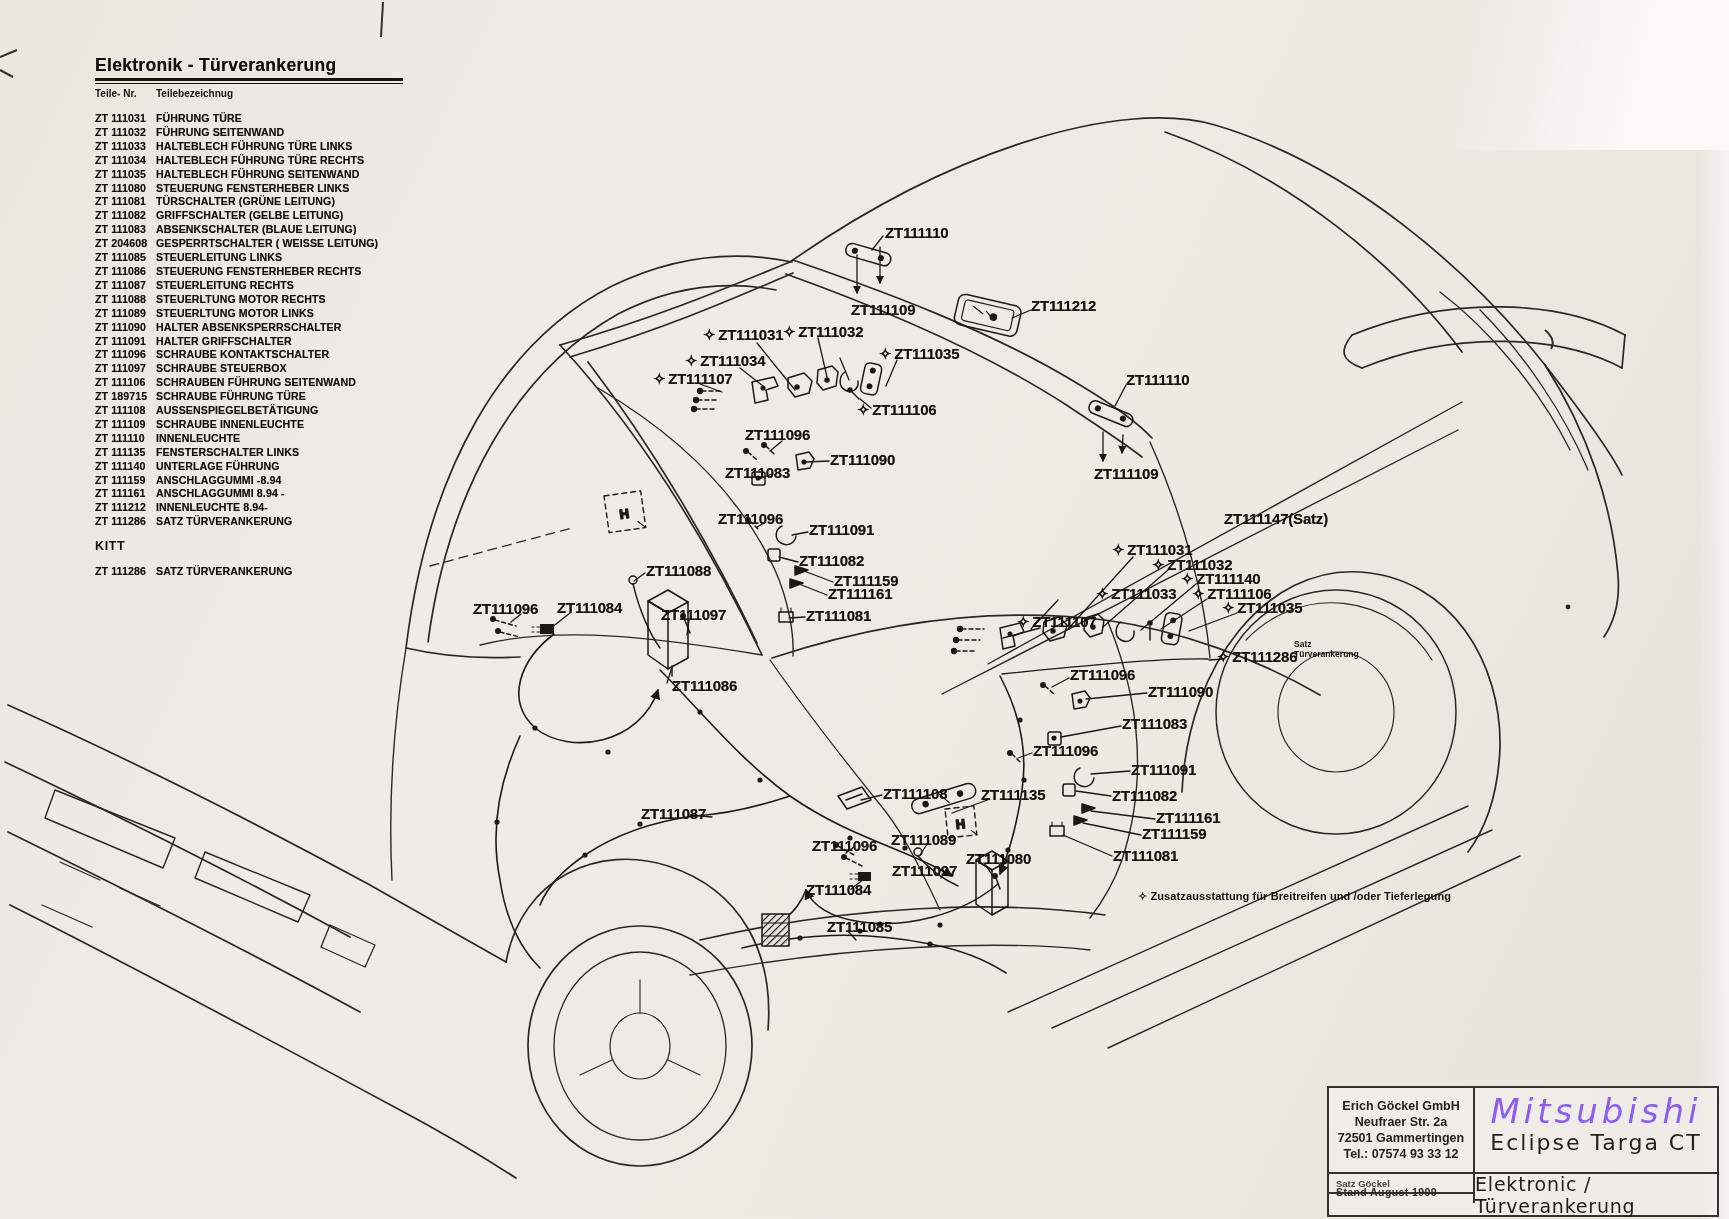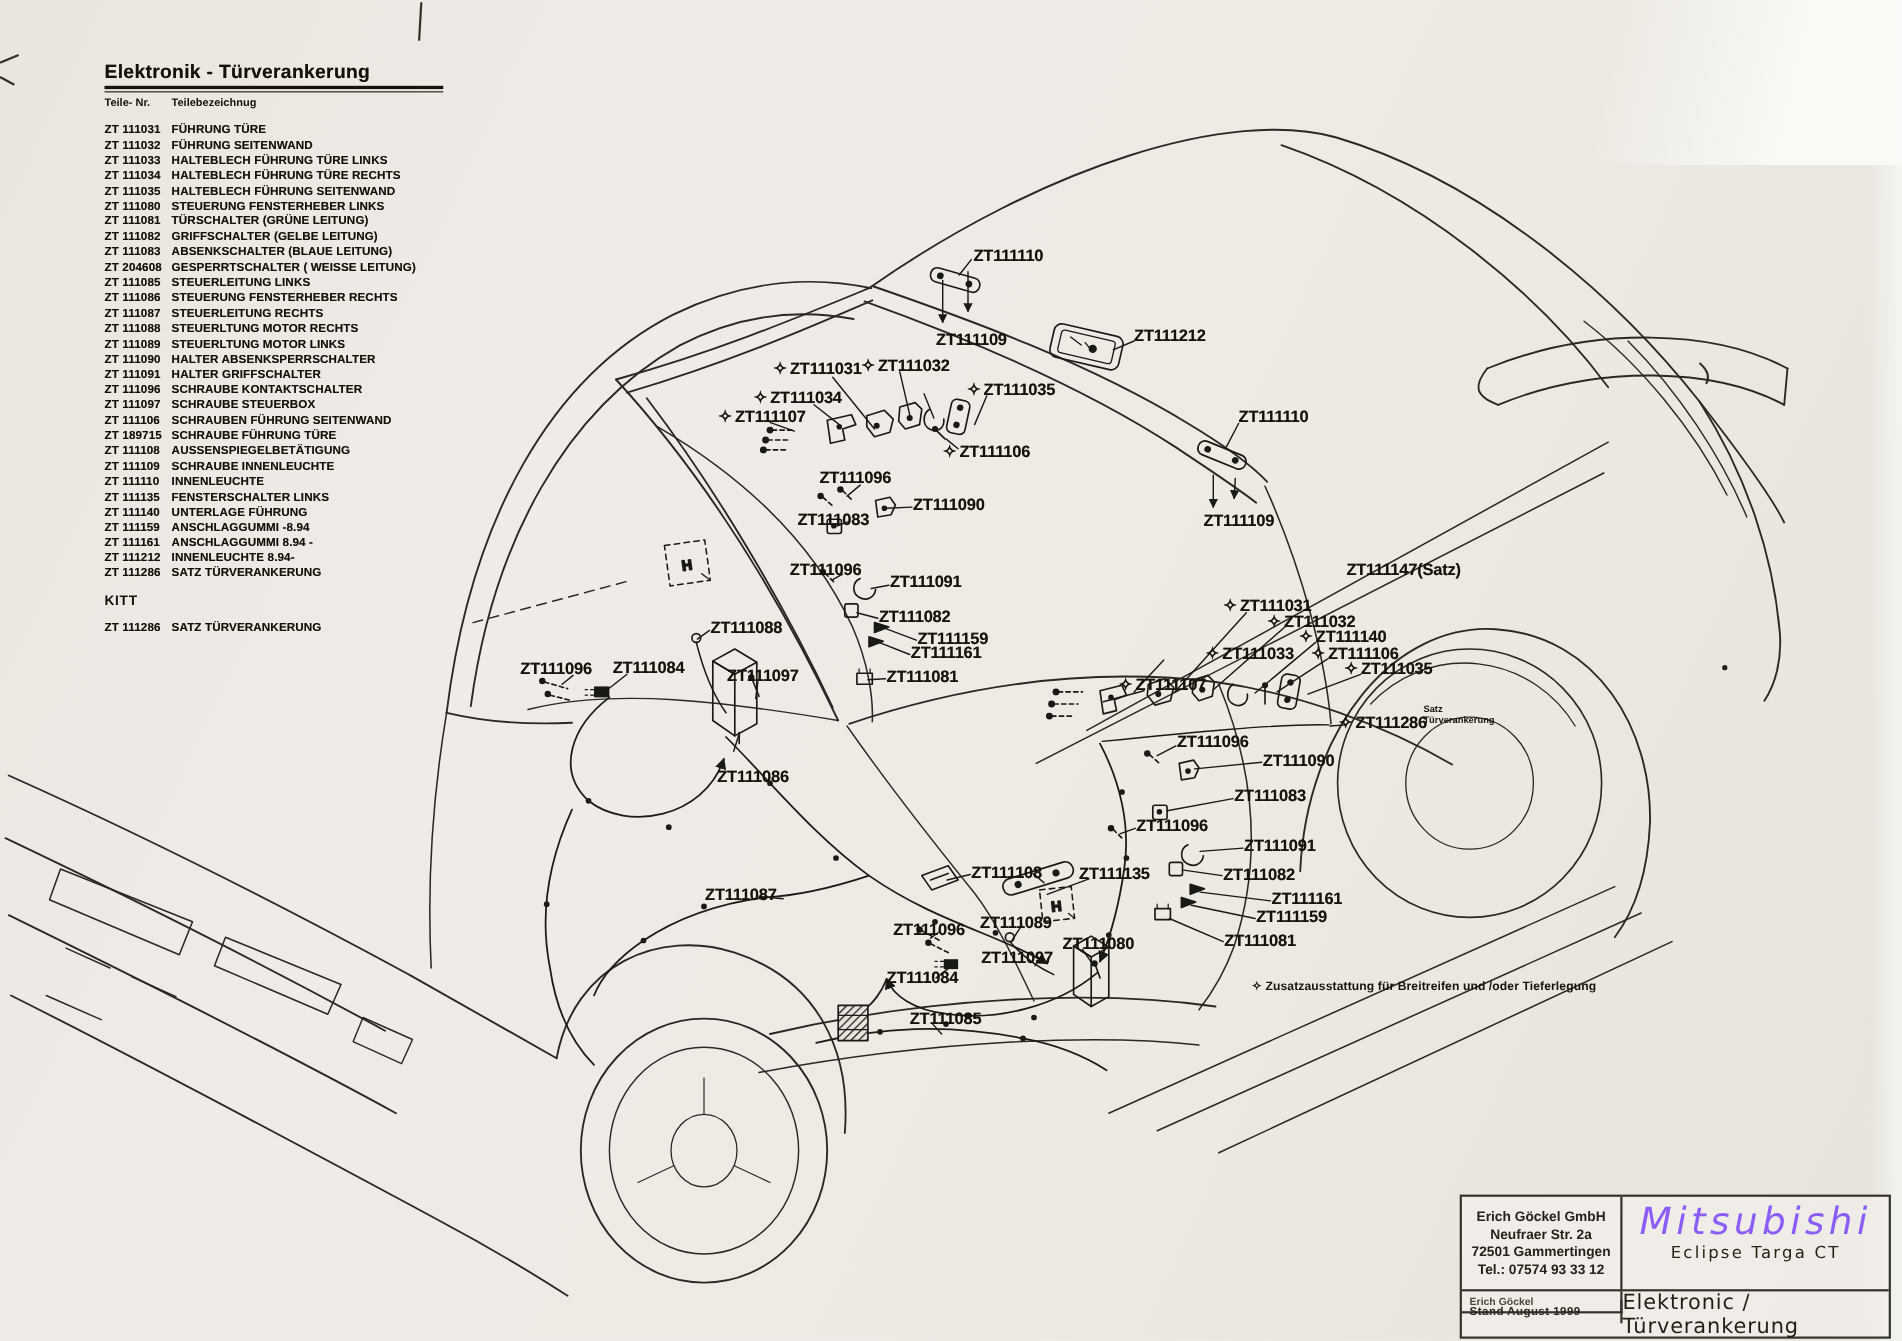--- a/index.html
+++ b/index.html
@@ -42,21 +42,21 @@
   .tb-a{left:0;top:0;width:146px;height:86px;border-right:2px solid #34322b;border-bottom:2px solid #34322b;
     display:flex;flex-direction:column;justify-content:center;text-align:center;
     font-size:12.5px;font-weight:700;line-height:16px;color:#25221b}
   .tb-b{left:0;top:86px;width:146px;height:20px;border-right:2px solid #34322b;border-bottom:2px solid #34322b;
     font-size:9.5px;font-weight:700;color:#45413573;padding:4px 0 0 7px;color:#4a463a}
   .tb-c{left:0;top:94px;width:146px;height:21px;border-right:2px solid #34322b;
     font-size:10.5px;font-weight:700;padding:4px 0 0 7px;letter-spacing:.4px;color:#2c2921}
   .tb-d{left:146px;top:0;width:242px;height:86px;border-bottom:2px solid #34322b;text-align:center;padding-top:5px}
   .tb-brand{font-size:34px;font-style:italic;font-weight:400;letter-spacing:4px;color:#8b5cf6;
     font-family:"DejaVu Sans",sans-serif;line-height:36px}
-  .tb-model{font-size:15px;letter-spacing:2px;font-weight:700;margin-top:1px;color:#262319;
+  .tb-model{font-size:22px;letter-spacing:2px;font-weight:700;margin-top:1px;color:#262319;
     font-family:"DejaVu Sans",sans-serif;font-weight:400}
   .tb-e{left:146px;top:86px;width:242px;height:41px;display:flex;align-items:center;padding-left:0;
     font-size:19px;letter-spacing:.8px;color:#211e15;font-family:"DejaVu Sans",sans-serif}
 
   svg text.htxt{font-family:"Liberation Sans",sans-serif;font-size:13px;font-weight:700;fill:#1c1a15}
 </style>
 </head>
 <body>
 
 <svg class="layer" viewBox="0 0 1729 1219" xmlns="http://www.w3.org/2000/svg">
@@ -528,21 +528,21 @@
     <span class="callout" style="left: 718px; top: 510px;">ZT111096</span>
     <span class="callout" style="left: 809px; top: 521px;">ZT111091</span>
     <span class="callout" style="left: 799px; top: 552px;">ZT111082</span>
     <span class="callout" style="left: 834px; top: 572px;">ZT111159</span>
     <span class="callout" style="left: 828px; top: 585px;">ZT111161</span>
     <span class="callout" style="left: 806px; top: 607px;">ZT111081</span>
     <span class="callout" style="left: 646px; top: 562px;">ZT111088</span>
     <span class="callout" style="left: 473px; top: 600px;">ZT111096</span>
     <span class="callout" style="left: 557px; top: 599px;">ZT111084</span>
     <span class="callout" style="left: 661px; top: 606px;">ZT111097</span>
-    <span class="callout" style="left: 652px; top: 677px; margin-top: 21px;">ZT111086</span>
+    <span class="callout" style="left: 672px; top: 677px;">ZT111086</span>
     <span class="callout" style="left: 1112px; top: 541px;">✧ ZT111031</span>
     <span class="callout" style="left: 1152px; top: 556px;">✧ ZT111032</span>
     <span class="callout" style="left: 1181px; top: 570px;">✧ ZT111140</span>
     <span class="callout" style="left: 1192px; top: 585px;">✧ ZT111106</span>
     <span class="callout" style="left: 1222px; top: 599px;">✧ ZT111035</span>
     <span class="callout" style="left: 1076px; top: 585px; margin-left: 20px;">✧ ZT111033</span>
     <span class="callout" style="left: 1017px; top: 613px;">✧ ZT111107</span>
     <span class="callout" style="left: 1217px; top: 648px;">✧ ZT111286</span>
     <span class="callout" style="left: 1070px; top: 666px;">ZT111096</span>
     <span class="callout" style="left: 1148px; top: 683px;">ZT111090</span>
@@ -574,20 +574,20 @@
   <span>Zusatzausstattung für Breitreifen und /oder Tieferlegung</span>
 </div>
 
 <div id="tblock">
   <div class="tb-cell tb-a">
       <div>Erich Göckel GmbH</div>
       <div>Neufraer Str. 2a</div>
       <div>72501 Gammertingen</div>
       <div>Tel.: 07574 93 33 12</div>
     </div>
-  <div class="tb-cell tb-b">Erich Göckel</div>
+  <div class="tb-cell tb-b">Satz Göckel</div>
   <div class="tb-cell tb-c">Stand  August 1999</div>
   <div class="tb-cell tb-d">
     <div class="tb-brand">Mitsubishi</div>
     <div class="tb-model">Eclipse Targa  CT</div>
   </div>
   <div class="tb-cell tb-e">Elektronic / Türverankerung</div>
 </div>
 
 </body></html>

